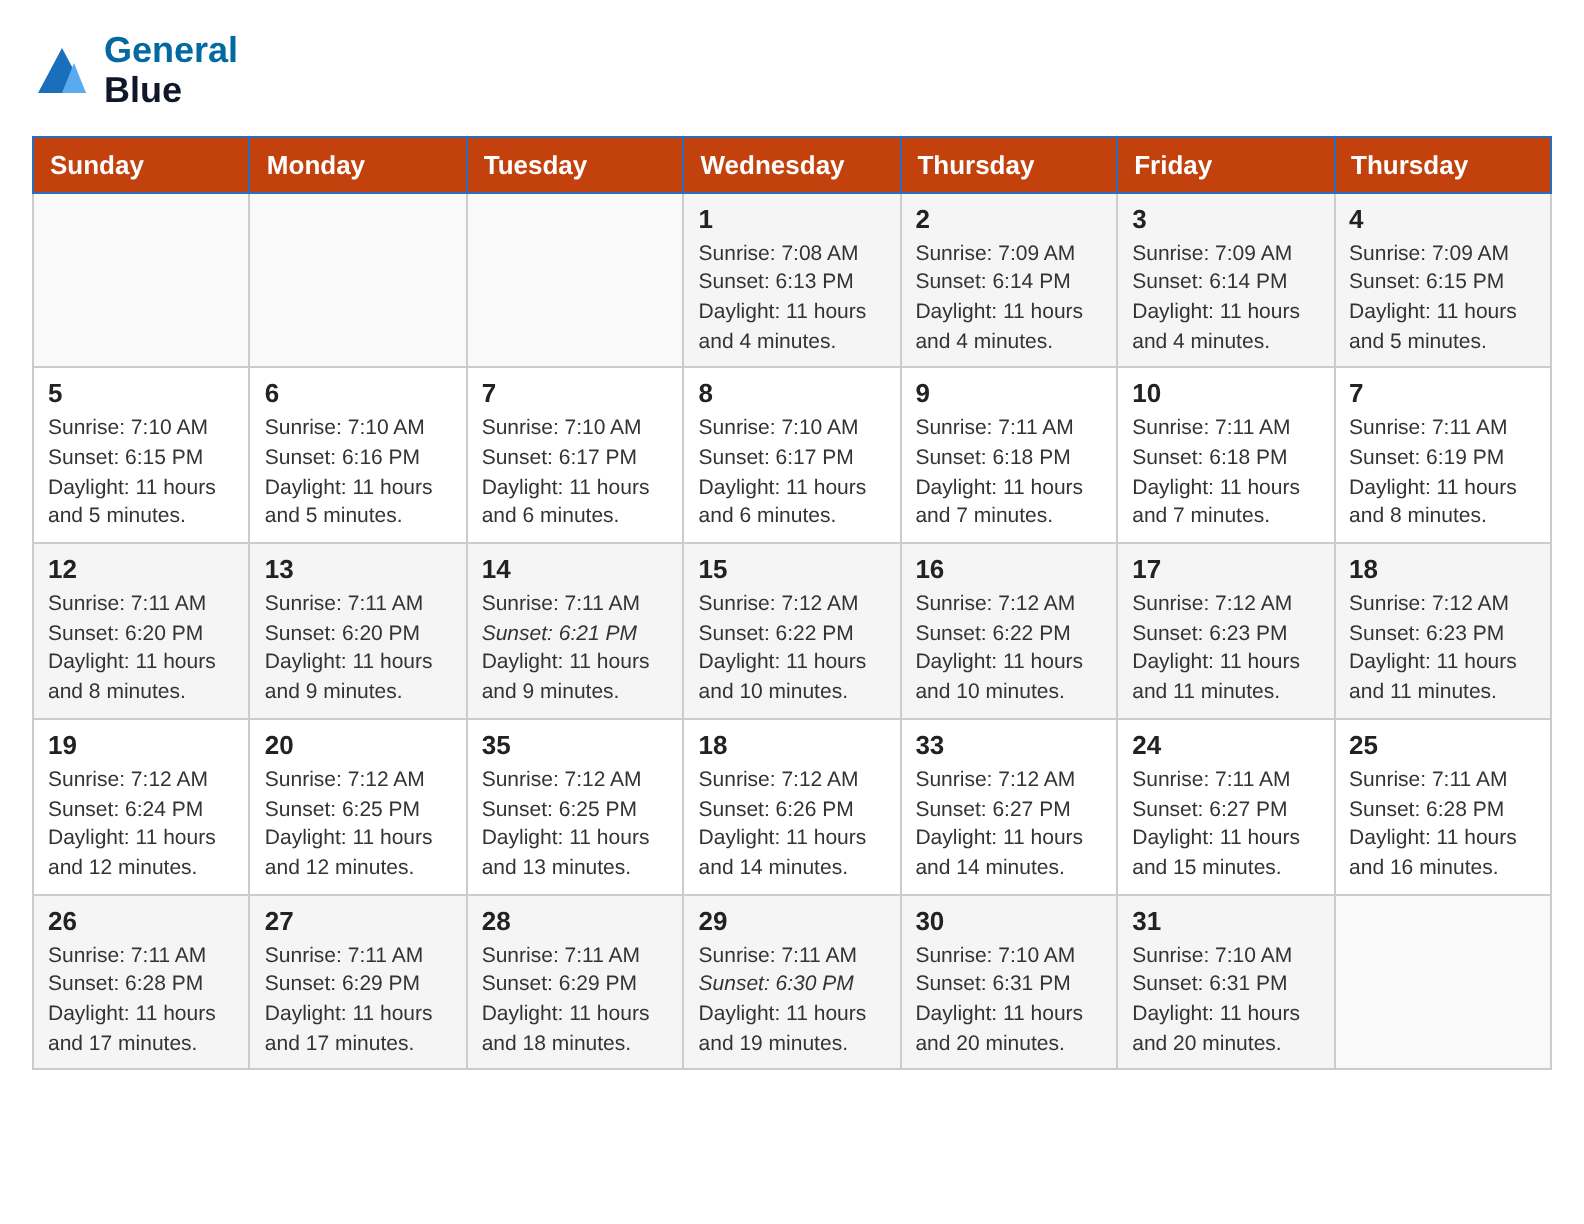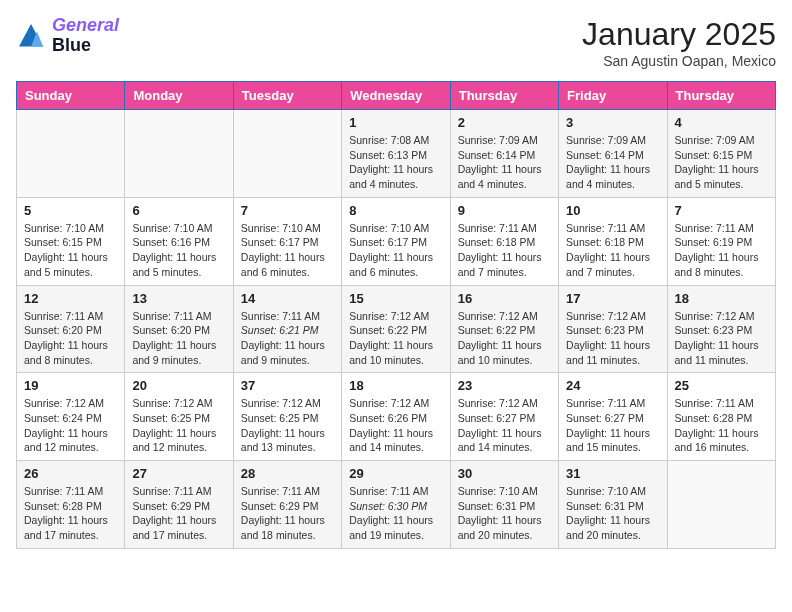--- a/index.html
+++ b/index.html
@@ -19,21 +19,21 @@
     .logo {
       display: flex;
       align-items: center;
       gap: 6px;
     }
     .logo-text {
       font-size: 18px;
       font-weight: bold;
       line-height: 1.1;
     }
-    .logo-general { color: #8b5cf6; font-style: italic; }
+    .logo-general { color: #0369a1; }
     .logo-blue { color: #0f172a; }
     .logo-icon {
       width: 30px;
       height: 30px;
     }
     .title-block {
       text-align: right;
     }
     .month-title {
       font-size: 32px;
@@ -43,21 +43,21 @@
     .subtitle {
       font-size: 14px;
       color: #444;
     }
     .calendar {
       width: 100%;
       border-collapse: collapse;
       font-size: 11px;
     }
     .calendar thead th {
-      background-color: #ec4899;
+      background-color: #c2410c;
       color: #fff;
       padding: 6px 8px;
       text-align: left;
       font-size: 13px;
       font-weight: bold;
       border: 1px solid #2a6fbd;
     }
     .calendar tbody td {
       border: 1px solid #ccc;
       padding: 5px 7px;
@@ -95,24 +95,20 @@
   <div class="logo">
     <svg class="logo-icon" viewBox="0 0 40 40">
       <polygon points="20,4 36,34 4,34" fill="#1a6fbd"></polygon>
       <polygon points="28,14 36,34 20,34" fill="#5aaaf0"></polygon>
     </svg>
     <div class="logo-text">
       <span class="logo-general">General</span><br>
       <span class="logo-blue">Blue</span>
     </div>
   </div>
-  <div class="title-block">
-    <div class="month-title">January 2025</div>
-    <div class="subtitle">San Agustin Oapan, Mexico</div>
-  </div>
 </div>
 
 <table class="calendar">
   <thead>
     <tr>
     <th>Sunday</th>
         <th>Monday</th>
         <th>Tuesday</th>
         <th>Wednesday</th>
         <th>Thursday</th>
@@ -205,29 +201,29 @@
       <tr>
         <td>
           <span class="day-number">19</span>
           <div class="day-info"><span style="display: block;">Sunrise: 7:12 AM</span><span style="display: block;">Sunset: 6:24 PM</span><span>Daylight: 11 hours and 12 minutes.</span></div>
         </td>
         <td>
           <span class="day-number">20</span>
           <div class="day-info"><span style="display: block;">Sunrise: 7:12 AM</span><span style="display: block;">Sunset: 6:25 PM</span><span>Daylight: 11 hours and 12 minutes.</span></div>
         </td>
         <td>
-          <span class="day-number">37</span>
+          <span class="day-number">35</span>
           <div class="day-info"><span style="display: block;">Sunrise: 7:12 AM</span><span style="display: block;">Sunset: 6:25 PM</span><span>Daylight: 11 hours and 13 minutes.</span></div>
         </td>
         <td>
           <span class="day-number">18</span>
           <div class="day-info"><span style="display: block;">Sunrise: 7:12 AM</span><span style="display: block;">Sunset: 6:26 PM</span><span>Daylight: 11 hours and 14 minutes.</span></div>
         </td>
         <td>
-          <span class="day-number">23</span>
+          <span class="day-number">33</span>
           <div class="day-info"><span style="display: block;">Sunrise: 7:12 AM</span><span style="display: block;">Sunset: 6:27 PM</span><span>Daylight: 11 hours and 14 minutes.</span></div>
         </td>
         <td>
           <span class="day-number">24</span>
           <div class="day-info"><span style="display: block;">Sunrise: 7:11 AM</span><span style="display: block;">Sunset: 6:27 PM</span><span>Daylight: 11 hours and 15 minutes.</span></div>
         </td>
         <td>
           <span class="day-number">25</span>
           <div class="day-info"><span style="display: block;">Sunrise: 7:11 AM</span><span style="display: block;">Sunset: 6:28 PM</span><span>Daylight: 11 hours and 16 minutes.</span></div>
         </td>

